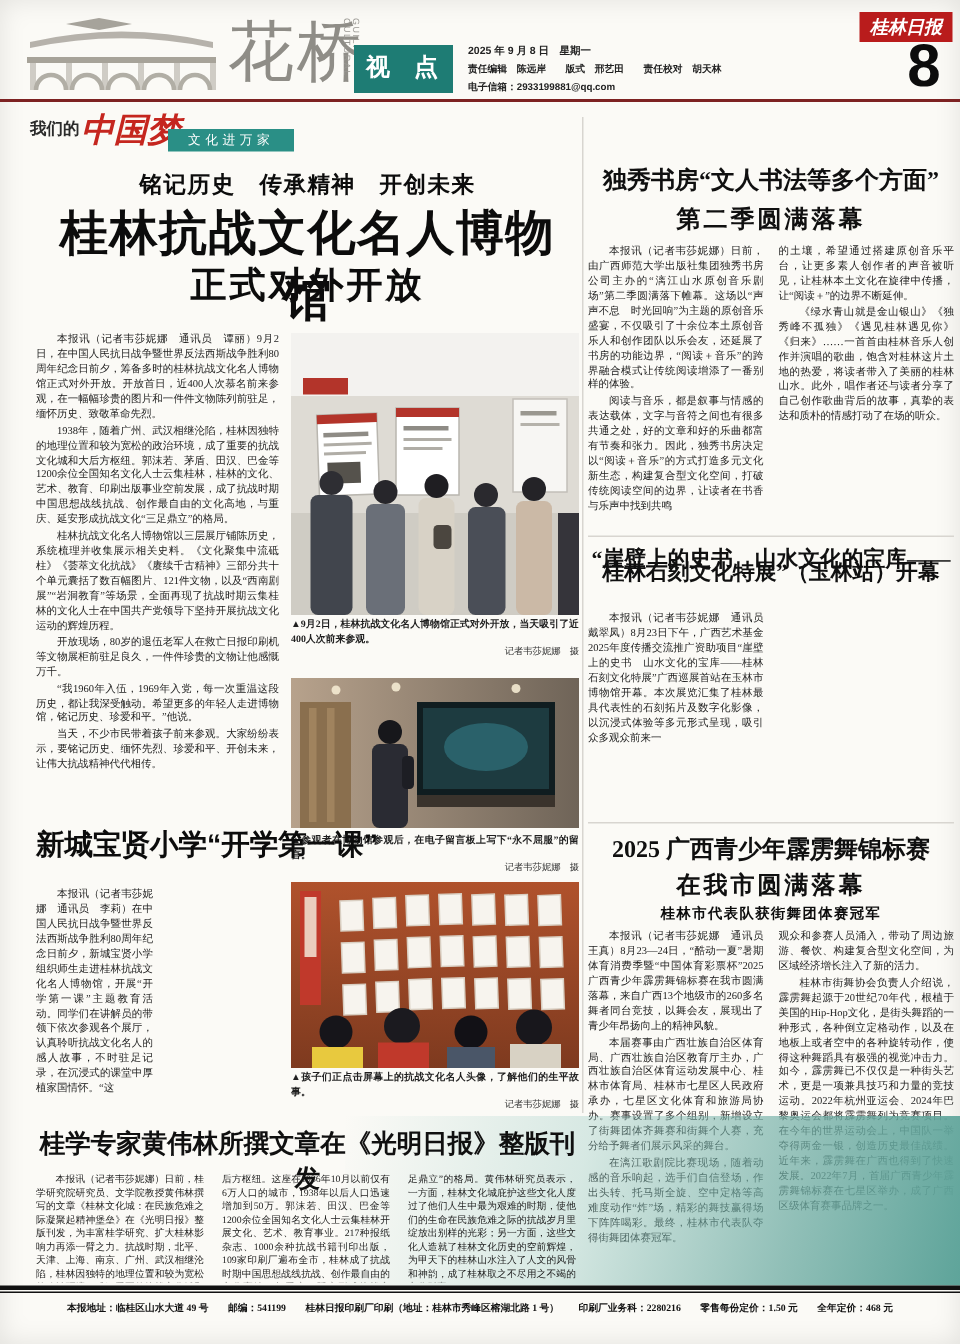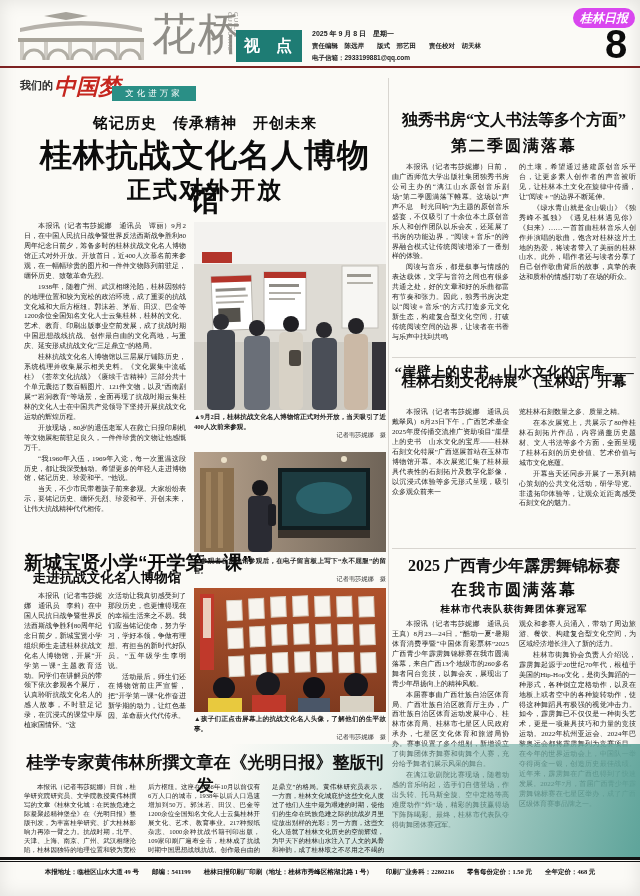--- a/index.html
+++ b/index.html
@@ -50,21 +50,21 @@
   <div class="abs" style="left:227px;top:12px;height:48px;writing-mode:vertical-rl;font-size:6px;letter-spacing:1px;color:#9a9893;font-family:'Liberation Sans',sans-serif;">GUILIN CULTURAL</div>
 
   <div class="abs ctr" style="left:236px;top:30px;width:66px;height:32px;background:#1e7c74;color:#ffffff;font-size:16px;font-weight:700;line-height:32px;letter-spacing:6px;padding-left:4px;box-sizing:border-box;font-family:'Liberation Serif',serif;">视 点</div>
 
   <div class="abs" style="left:312px;top:29px;width:230px;font-family:'Liberation Sans',sans-serif;color:#222;">
     <div style="font-size:7px;font-weight:700;">2025 年 9 月 8 日　星期一</div>
     <div style="font-size:6.5px;font-weight:700;margin-top:3px;">责任编辑　陈远岸　　版式　邢艺田　　责任校对　胡天林</div>
     <div style="font-size:6.5px;font-weight:700;margin-top:3px;">电子信箱：2933199881@qq.com</div>
   </div>
 
-  <div class="abs ctr" style="left:573px;top:8px;width:62px;height:20px;background:#d946ef;color:#fff;font-size:12px;line-height:20px;font-weight:700;font-style:italic;font-family:'Liberation Serif',serif;border-radius:10px;">桂林日报</div>
+  <div class="abs ctr" style="left:573px;top:8px;width:62px;height:20px;background:#b91c1c;color:#fff;font-size:12px;line-height:20px;font-weight:700;font-style:italic;font-family:'Liberation Serif',serif;">桂林日报</div>
   <div class="abs sansT" style="left:595px;top:22px;width:42px;font-size:40px;text-align:center;line-height:44px;">8</div>
 
   <div class="abs" style="left:0;top:66px;width:640px;height:2px;background:#7d2222;"></div>
 
   <div class="abs" style="left:20px;top:74px;width:190px;height:34px;">
     <span style="position:absolute;left:0;top:4px;font-size:11px;font-weight:700;color:#2b2b2b;">我们的</span>
     <span style="position:absolute;left:34px;top:-2px;font-size:22px;font-weight:900;font-style:italic;color:#c5261f;font-family:'Liberation Serif',serif;">中国梦</span>
     <span class="ctr" style="position:absolute;left:92px;top:12px;width:84px;height:15px;background:#2a8f86;color:#fff;font-size:8.5px;line-height:15px;letter-spacing:3px;font-family:'Liberation Sans',sans-serif;">文化进万家</span>
   </div>
 
@@ -200,27 +200,22 @@
           <rect x="146" y="108" width="34" height="16" fill="#d8d2c4"></rect>
       </g>
     </svg>
   </div>
   <div class="abs cap jt" style="left:194px;top:714px;width:192px;height:30px;">
     <span>▲孩子们正点击屏幕上的抗战文化名人头像，了解他们的生平故事。</span>
     <span class="credit">记者韦莎妮娜　摄</span>
   </div>
 
   <div class="abs ctr sansT" style="left:24px;top:550px;width:166px;font-size:19px;white-space:nowrap;">新城宝贤小学“开学第一课”</div>
-  <div class="abs ctr sansT" style="left:24px;top:569px;width:166px;font-size:13.5px;white-space:nowrap;">走进抗战文化名人博物馆</div>
   <div class="abs col jt" style="left:24px;top:592px;width:78px;height:152px;">
     <p>本报讯（记者韦莎妮娜　通讯员　李莉）在中国人民抗日战争暨世界反法西斯战争胜利80周年纪念日前夕，新城宝贤小学组织师生走进桂林抗战文化名人博物馆，开展“开学第一课”主题教育活动。同学们在讲解员的带领下依次参观各个展厅，认真聆听抗战文化名人的感人故事，不时驻足记录，在沉浸式的课堂中厚植家国情怀。“这</p>
-  </div>
-  <div class="abs col jt" style="left:108px;top:592px;width:78px;height:152px;">
-    <p style="text-indent:0;">次活动让我真切感受到了那段历史，也更懂得现在的幸福生活来之不易。我们应当铭记使命，努力学习，学好本领，争做有理想、有担当的新时代好队员。”五年级学生李明说。</p>
-    <p>活动最后，师生们还在博物馆前庄严宣誓，把“开学第一课”化作奋进新学期的动力，让红色基因、革命薪火代代传承。</p>
   </div>
 
   <div class="abs" style="left:388px;top:78px;width:1px;height:664px;background:#d8d5d0;"></div>
 
   <div class="abs ctr serifT" style="left:392px;top:110px;width:244px;font-size:16px;">独秀书房“文人书法等多个方面”</div>
   <div class="abs ctr serifT" style="left:392px;top:136px;width:244px;font-size:16px;letter-spacing:2px;">第二季圆满落幕</div>
   <div class="abs col jt" style="left:392px;top:163px;width:117px;height:192px;">
     <p>本报讯（记者韦莎妮娜）日前，由广西师范大学出版社集团独秀书房公司主办的“漓江山水原创音乐剧场”第二季圆满落下帷幕。这场以“声声不息　时光回响”为主题的原创音乐盛宴，不仅吸引了十余位本土原创音乐人和创作团队以乐会友，还延展了书房的功能边界，“阅读＋音乐”的跨界融合模式让传统阅读增添了一番别样的体验。</p>
     <p>阅读与音乐，都是叙事与情感的表达载体，文字与音符之间也有很多共通之处，好的文章和好的乐曲都富有节奏和张力。因此，独秀书房决定以“阅读＋音乐”的方式打造多元文化新生态，构建复合型文化空间，打破传统阅读空间的边界，让读者在书香与乐声中找到共鸣</p>
   </div>
@@ -228,25 +223,20 @@
     <p style="text-indent:0;">的土壤，希望通过搭建原创音乐平台，让更多素人创作者的声音被听见，让桂林本土文化在旋律中传播，让“阅读＋”的边界不断延伸。</p>
     <p>《绿水青山就是金山银山》《独秀峰不孤独》《遇见桂林遇见你》《归来》……一首首由桂林音乐人创作并演唱的歌曲，饱含对桂林这片土地的热爱，将读者带入了美丽的桂林山水。此外，唱作者还与读者分享了自己创作歌曲背后的故事，真挚的表达和质朴的情感打动了在场的听众。</p>
   </div>
 
   <div class="abs rule" style="left:392px;top:357px;width:244px;height:1px;"></div>
 
   <div class="abs ctr serifT" style="left:392px;top:363px;width:244px;font-size:14.5px;">“崖壁上的史书　山水文化的宝库——</div>
   <div class="abs ctr serifT" style="left:392px;top:372px;width:244px;font-size:14.5px;">桂林石刻文化特展”（玉林站）开幕</div>
   <div class="abs col jt" style="left:392px;top:408px;width:117px;height:134px;">
     <p>本报讯（记者韦莎妮娜　通讯员　戴翠凤）8月23日下午，广西艺术基金2025年度传播交流推广资助项目“崖壁上的史书　山水文化的宝库——桂林石刻文化特展”广西巡展首站在玉林市博物馆开幕。本次展览汇集了桂林最具代表性的石刻拓片及数字化影像，以沉浸式体验等多元形式呈现，吸引众多观众前来一</p>
-  </div>
-  <div class="abs col jt" style="left:519px;top:408px;width:117px;height:134px;">
-    <p style="text-indent:0;">览桂林石刻数量之多、质量之精。</p>
-    <p>在本次展览上，共展示了80件桂林石刻拓片作品，内容涵盖历史题材、文人书法等多个方面，全面呈现了桂林石刻的历史价值、艺术价值与城市文化底蕴。</p>
-    <p>开幕当天还同步开展了一系列精心策划的公共文化活动，研学导览、非遗拓印体验等，让观众近距离感受石刻文化的魅力。</p>
   </div>
 
   <div class="abs rule" style="left:392px;top:548px;width:244px;height:1px;"></div>
 
   <div class="abs ctr serifT" style="left:392px;top:556px;width:244px;font-size:16px;">2025 广西青少年霹雳舞锦标赛</div>
   <div class="abs ctr serifT" style="left:392px;top:580px;width:244px;font-size:16px;letter-spacing:2px;">在我市圆满落幕</div>
   <div class="abs ctr sansT" style="left:392px;top:603px;width:244px;font-size:9.5px;letter-spacing:1px;">桂林市代表队获街舞团体赛冠军</div>
   <div class="abs col jt" style="left:392px;top:620px;width:117px;height:236px;">
     <p>本报讯（记者韦莎妮娜　通讯员　王真）8月23—24日，“酷动一夏”暑期体育消费季暨“中国体育彩票杯”2025广西青少年霹雳舞锦标赛在我市圆满落幕，来自广西13个地级市的260多名舞者同台竞技，以舞会友，展现出了青少年昂扬向上的精神风貌。</p>
     <p>本届赛事由广西壮族自治区体育局、广西壮族自治区教育厅主办，广西壮族自治区体育运动发展中心、桂林市体育局、桂林市七星区人民政府承办，七星区文化体育和旅游局协办。赛事设置了多个组别，新增设立了街舞团体齐舞赛和街舞个人赛，充分给予舞者们展示风采的舞台。</p>

